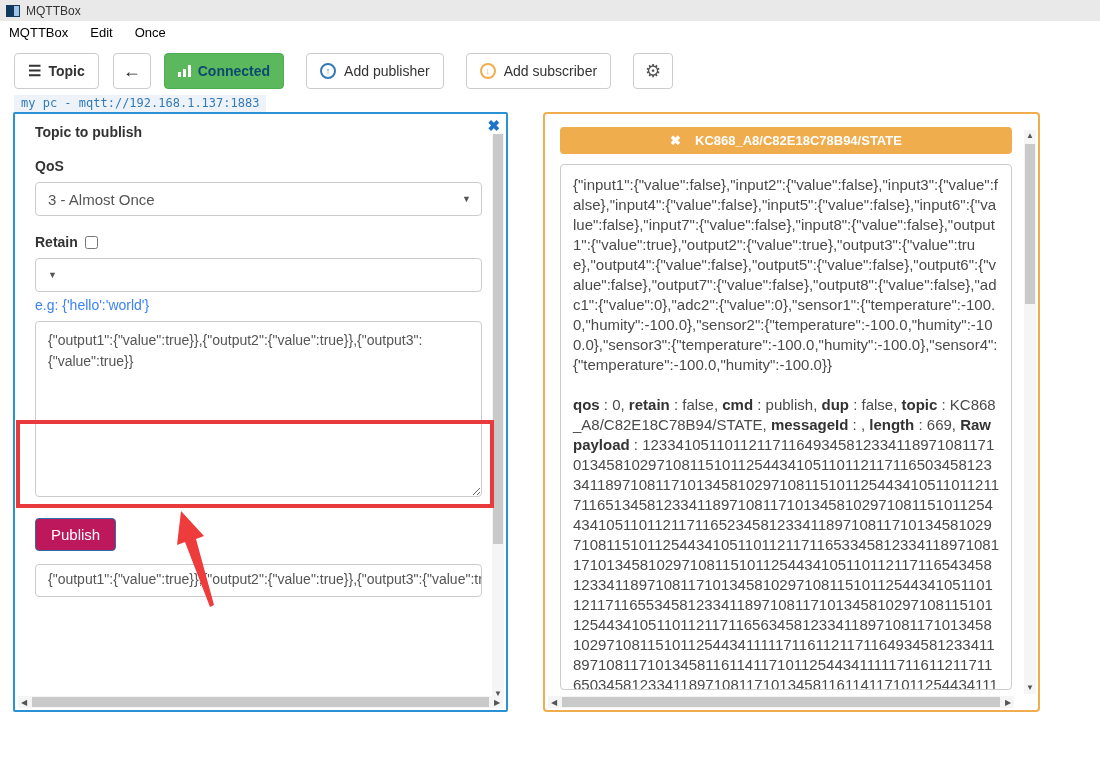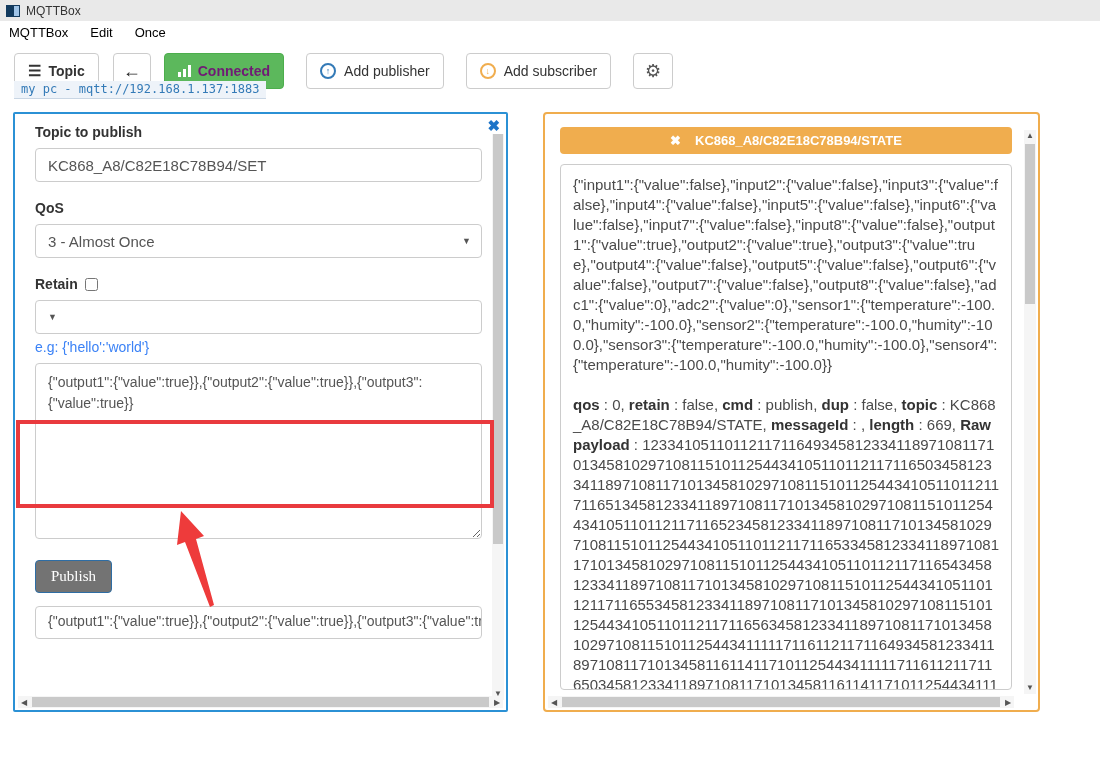--- a/index.html
+++ b/index.html
@@ -18,33 +18,33 @@
   
   .toolbar { padding:9px 14px 8px 14px; display:flex; align-items:center; background:#fff; }
   .btn {
     height:36px; border:1px solid #ccc; border-radius:4px; background:#fff;
     display:inline-flex; align-items:center; justify-content:center;
     font-size:14px; color:#333; padding:0 13px; font-family:inherit;
   }
   .btn-menu { font-weight:bold; gap:7px; }
   .hamburger { font-size:15px; font-weight:bold; }
   .btn-back { margin-left:14px; width:38px; font-size:18px; font-weight:bold; color:#222; }
-  .btn-connected { margin-left:13px; background:#5cb85c; border-color:#4cae4c; color:#701a75; font-weight:bold; gap:7px;text-align:center; }
+  .btn-connected { margin-left:13px; background:#5cb85c; border-color:#4cae4c; color:#0c4a6e; font-weight:bold; gap:7px;text-align:center; }
   .bars { display:inline-flex; align-items:flex-end; gap:2px; height:12px; }
   .bars i { display:block; width:3px; background:#fff; }
   .bars i:nth-child(1){height:5px;} .bars i:nth-child(2){height:8px;} .bars i:nth-child(3){height:12px;}
   .btn-addpub { margin-left:22px; gap:8px; }
   .btn-addsub { margin-left:22px; gap:8px; }
   .circ { display:inline-flex; width:16px; height:16px; border-radius:50%; border:2px solid; align-items:center; justify-content:center; font-size:9px; font-weight:bold; }
   .circ.blue { border-color:#337ab7; color:#337ab7; }
   .circ.orange { border-color:#f0ad4e; color:#f0ad4e; }
   .btn-gear { margin-left:22px; width:40px; font-size:18px; color:#555; }
   
   .conn-tab {
-    position:absolute; left:14px; top:81px; font-family:"DejaVu Sans Mono", monospace;
+    position:absolute; left:14px; top:95px; font-family:"DejaVu Sans Mono", monospace;
     font-size:12px; color:#337ab7; background:#eef3f9; padding:1px 7px 2px 7px;
     border-bottom:1px solid #c9d6e4;
   }
   
   .pub-panel {
     position:absolute; left:13px; top:112px; width:495px; height:600px;
     border:2px solid #2b91d5; border-radius:2px; background:#fff;
   }
   .pub-inner { position:absolute; left:0; top:0; right:24px; bottom:14px; padding:10px 0 0 12px; overflow:hidden;margin-left:8px; }
   .close-x { position:absolute; top:3px; right:6px; color:#1d74c8; font-size:15px; font-weight:bold; cursor:pointer; z-index:3; }
@@ -62,22 +62,22 @@
   .mt18 { margin-top:18px; }
   .retain-row { margin-top:18px; display:flex; align-items:center; gap:7px; }
   .retain-row input { width:13px; height:13px; margin:0; }
   .hint { margin-top:5px; font-size:14px; color:#3b82f6; font-weight:normal; }
   .payload-ta {
     margin-top:8px; width:100%; height:176px; border:1px solid #ccc; border-radius:4px;
     font-size:14px; line-height:21px; color:#555; padding:8px 12px; font-family:inherit;
     resize:vertical; outline:none;
   }
   .publish-btn {
-    margin-top:17px; display:inline-block; background:#737373; border:1px solid #2e6da4;
-    color:#fff; font-size:15px; padding:7px 15px; border-radius:4px; font-family:Liberation Serif, serif; cursor:pointer;
+    margin-top:17px; display:inline-block; background:#be185d; border:1px solid #2e6da4;
+    color:#fff; font-size:15px; padding:7px 15px; border-radius:4px; font-family:Liberation Sans, sans-serif; cursor:pointer;
   }
   .history-box {
     margin-top:13px; height:33px; border:1px solid #ccc; border-radius:4px;
     font-size:14px; color:#555; padding:6px 12px; white-space:nowrap; overflow:hidden;
   }
   
   .vscroll { position:absolute; width:12px; background:#f5f5f5; }
   .vthumb { position:absolute; left:1px; right:1px; background:#c9c9c9; }
   .sb-arrow { position:absolute; left:0; width:12px; height:12px; font-size:8px; color:#555; text-align:center; line-height:12px; }
   .hscroll { position:absolute; height:12px; background:#f5f5f5; display:flex; align-items:center; }
@@ -153,21 +153,20 @@
     <span>⚙</span>
   </button>
 </div>
 
 <div class="conn-tab">my pc - mqtt://192.168.1.137:1883</div>
 
 <div class="pub-panel">
   <span class="close-x">✖</span>
   <div class="pub-inner">
     <div class="lbl">Topic to publish</div>
-    <input class="field" value="KC868_A8/C82E18C78B94/SET" style="">
     <div class="lbl mt18">QoS</div>
     <div class="selectbox">
       <span>3 - Almost Once</span>
       <span class="caret">▼</span>
     </div>
     <div class="retain-row">
       <span class="lbl">Retain</span>
       <input type="checkbox" style="">
     </div>
     <div class="selectbox">

